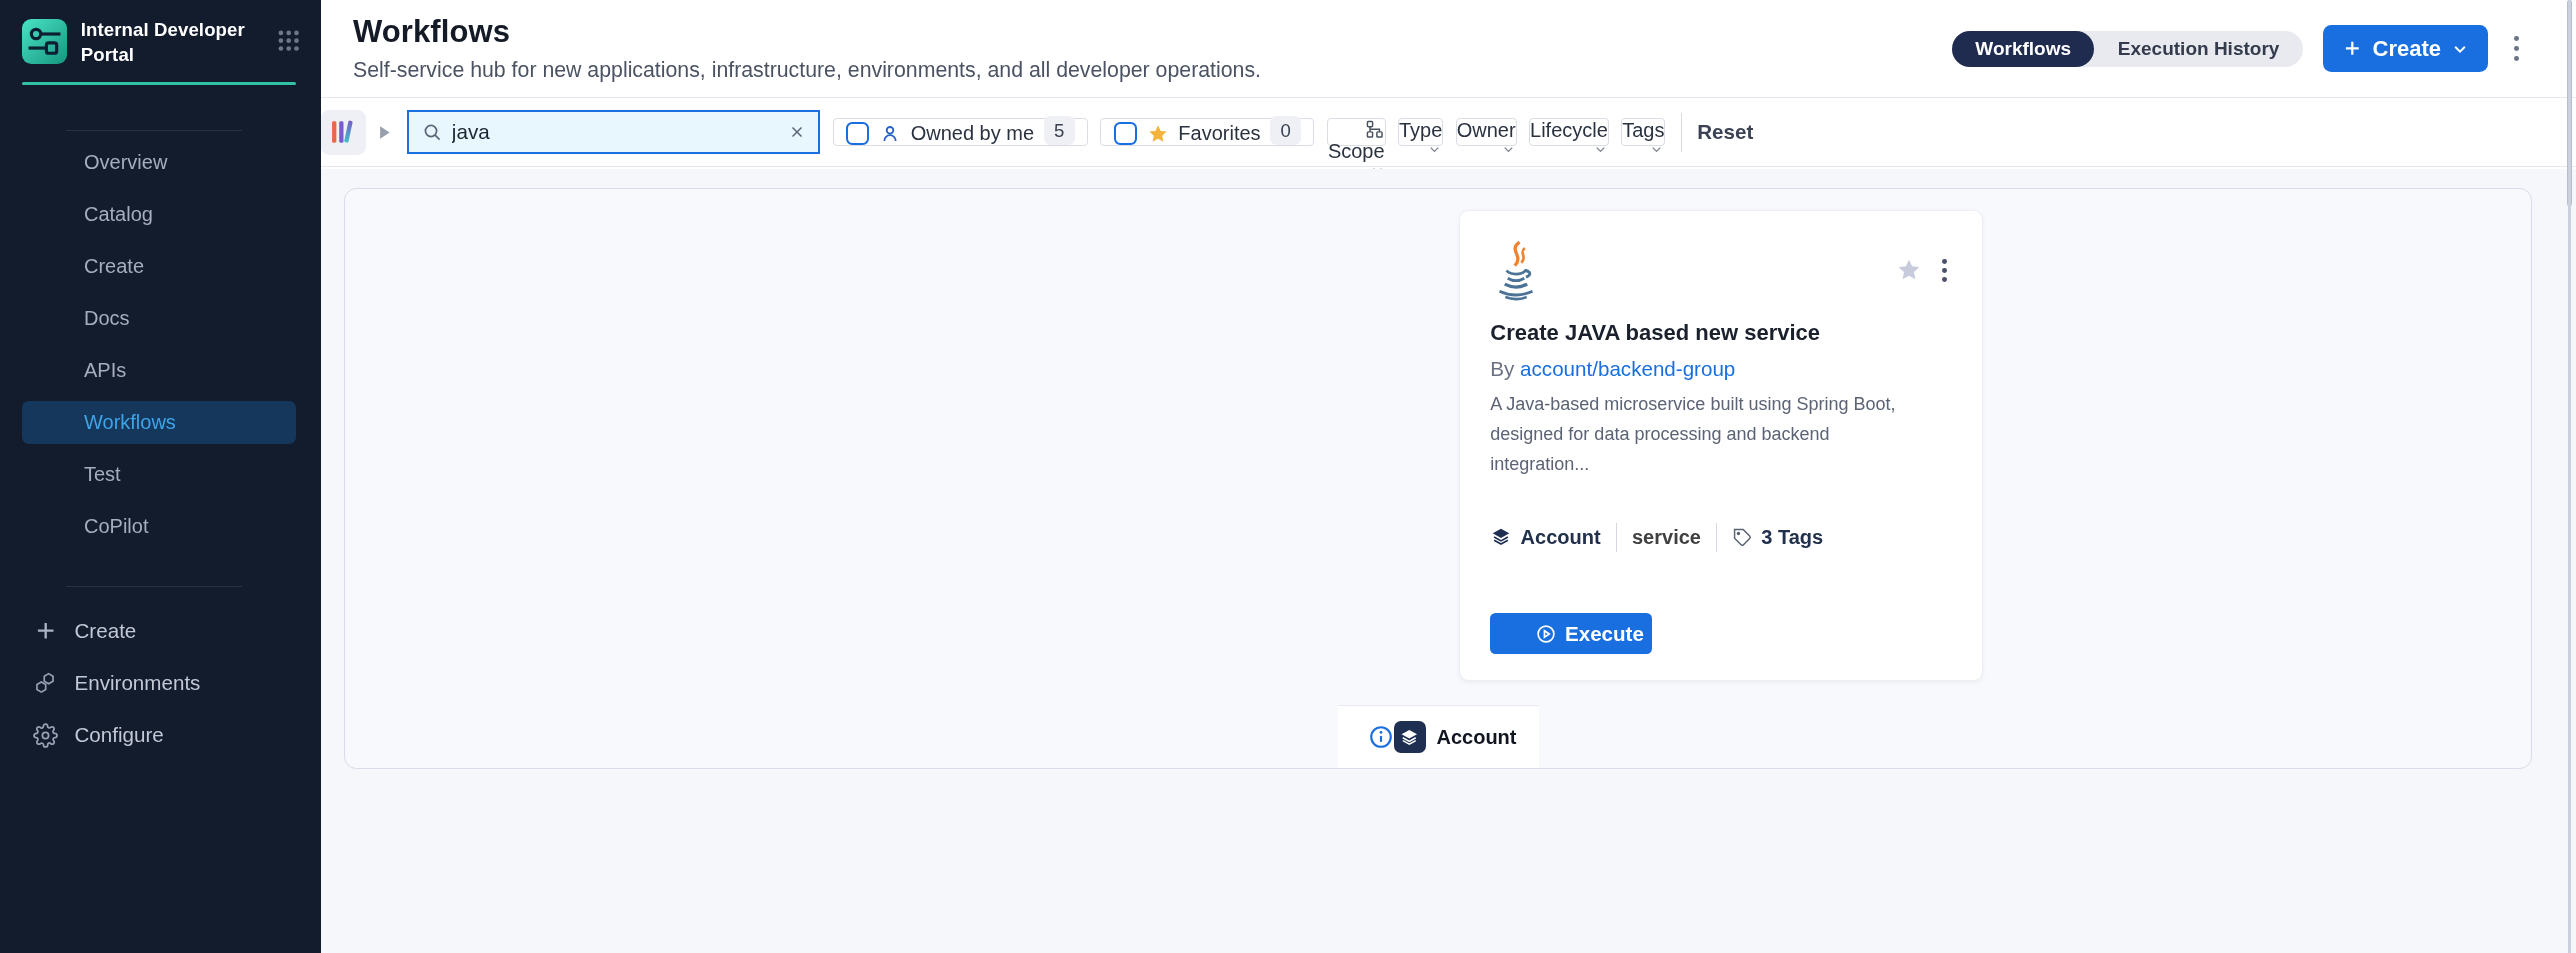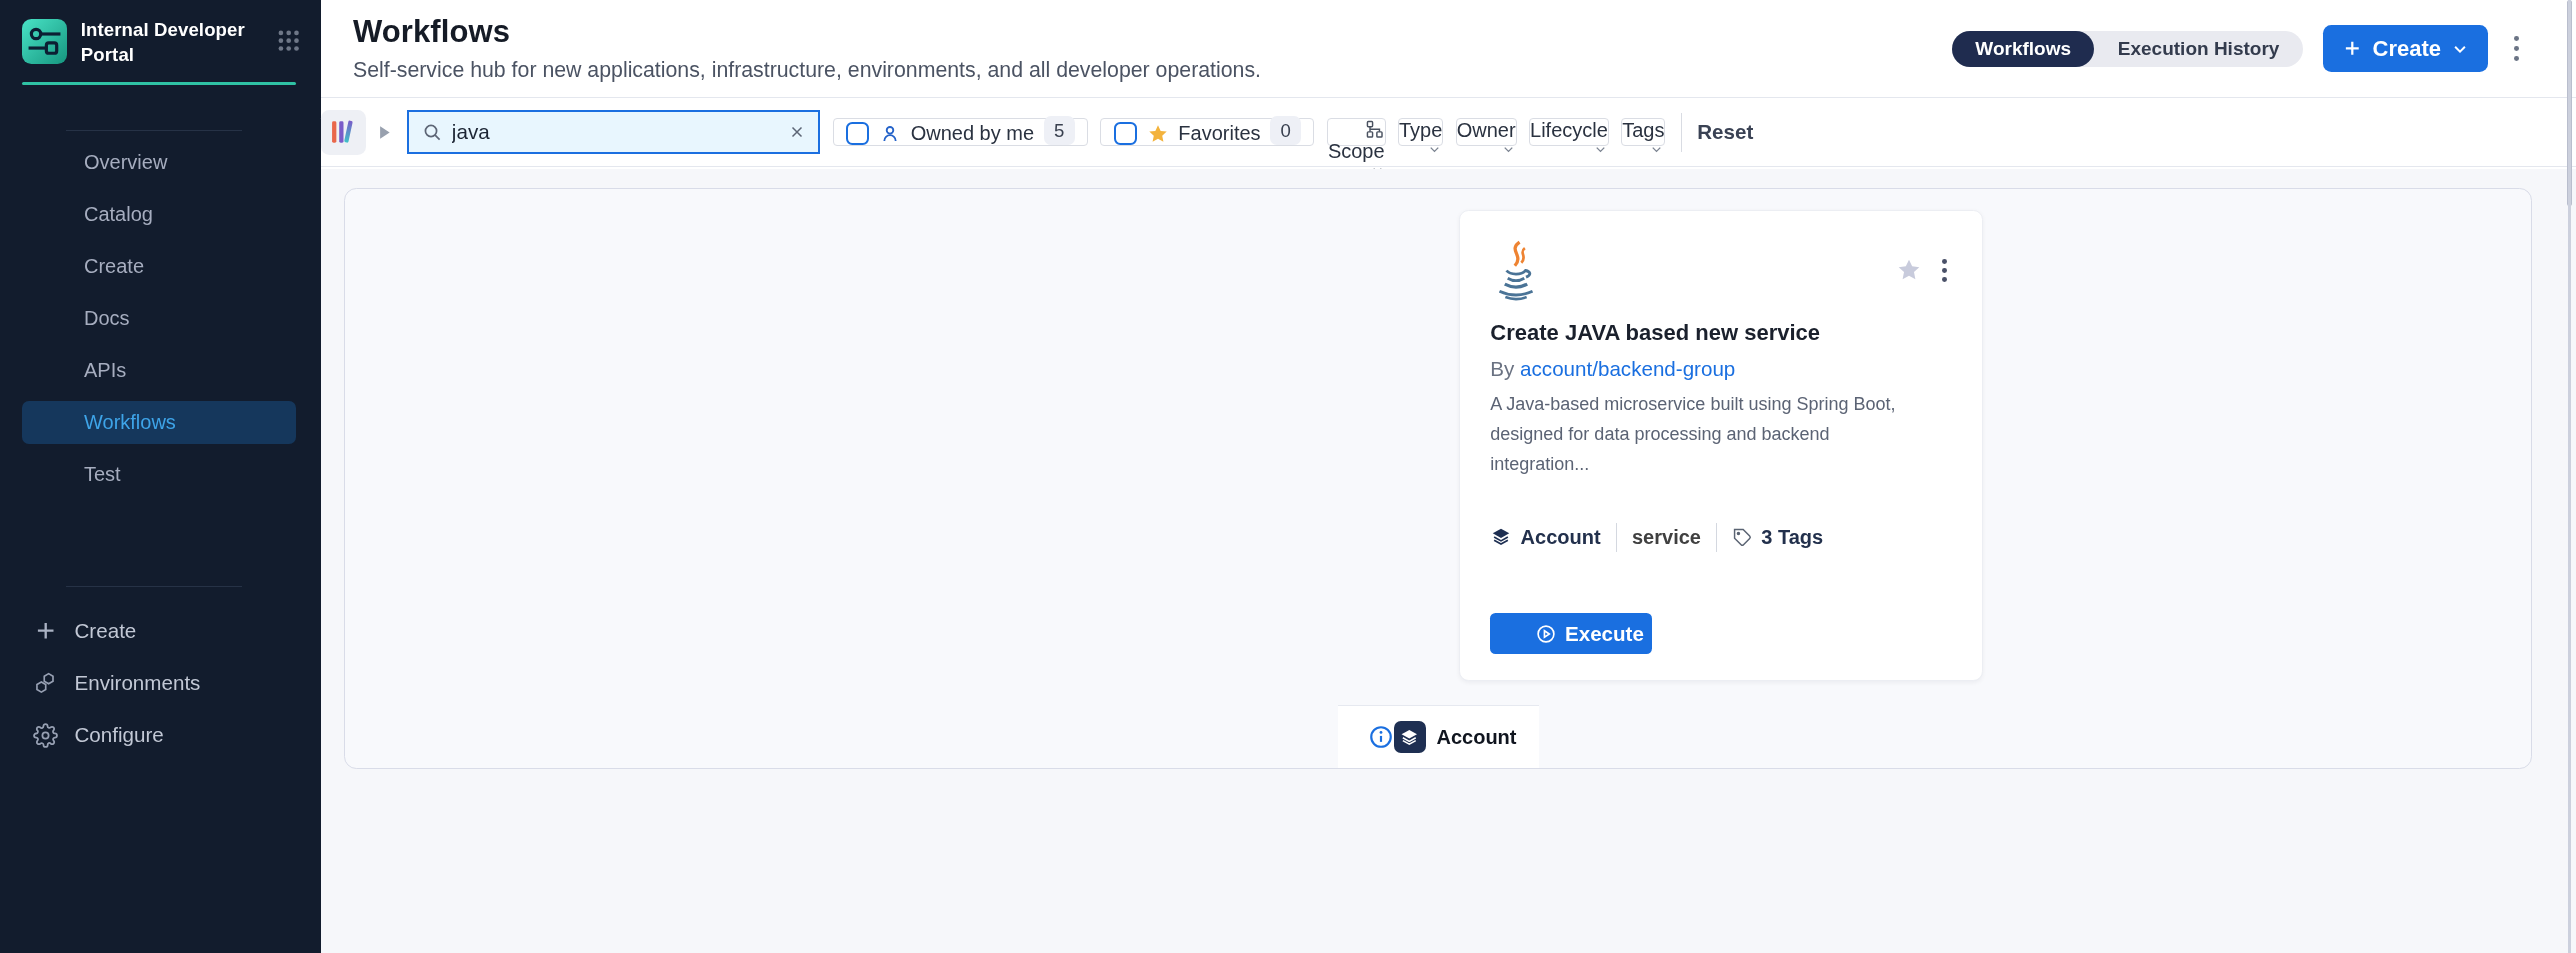--- a/index.html
+++ b/index.html
@@ -134,20 +134,23 @@
         </div>
       <div class="nav-row">
           <span class="nav-pill">APIs</span>
         </div>
       <div class="nav-row active">
           <span class="nav-pill">Workflows</span>
         </div>
       <div class="nav-row">
           <span class="nav-pill">Test</span>
         </div>
+      <div class="nav-row">
+          <span class="nav-pill">CoPilot</span>
+        </div>
     </nav>
 
     <div class="sb-divider" style="top:586px;"></div>
 
     <div class="sb-bottom">
       <div class="sb-bottom-row">
         <span class="bicon">
           <svg width="23.4" height="23.4" viewBox="0 0 24 24" stroke="#aab2c3" stroke-width="2.4" fill="none">
               <path d="M12 4 V20 M4 12 H20"></path>
             </svg>

